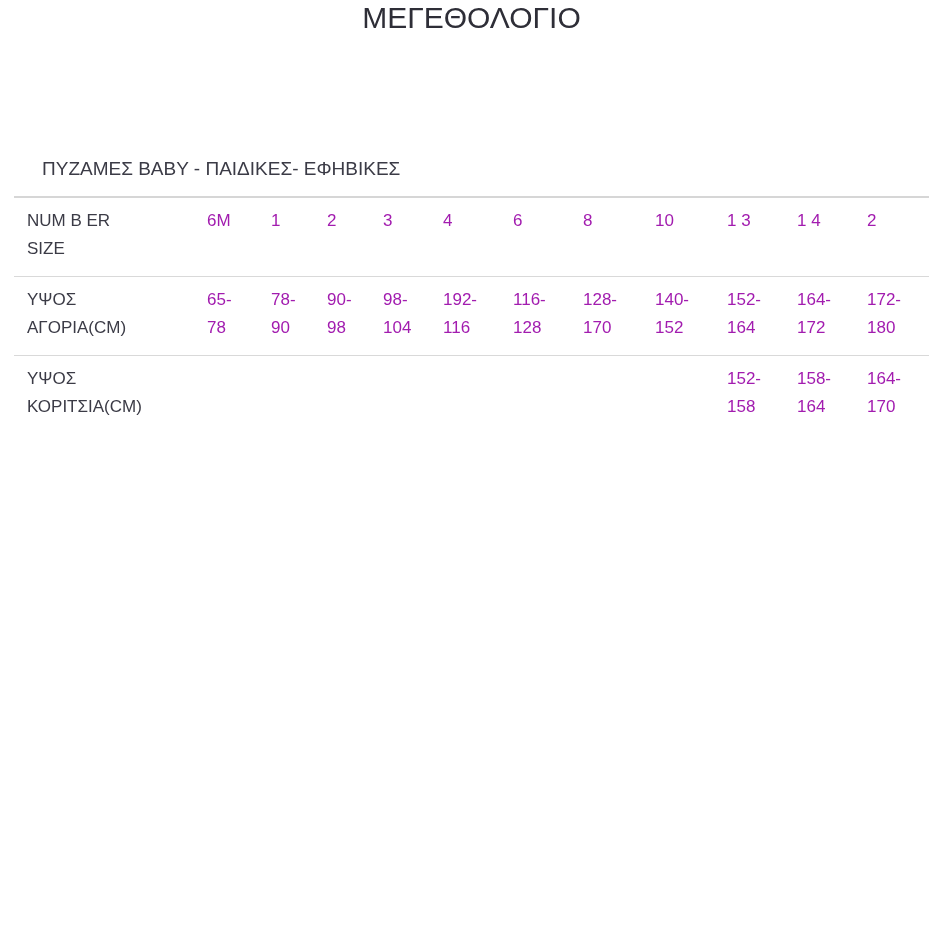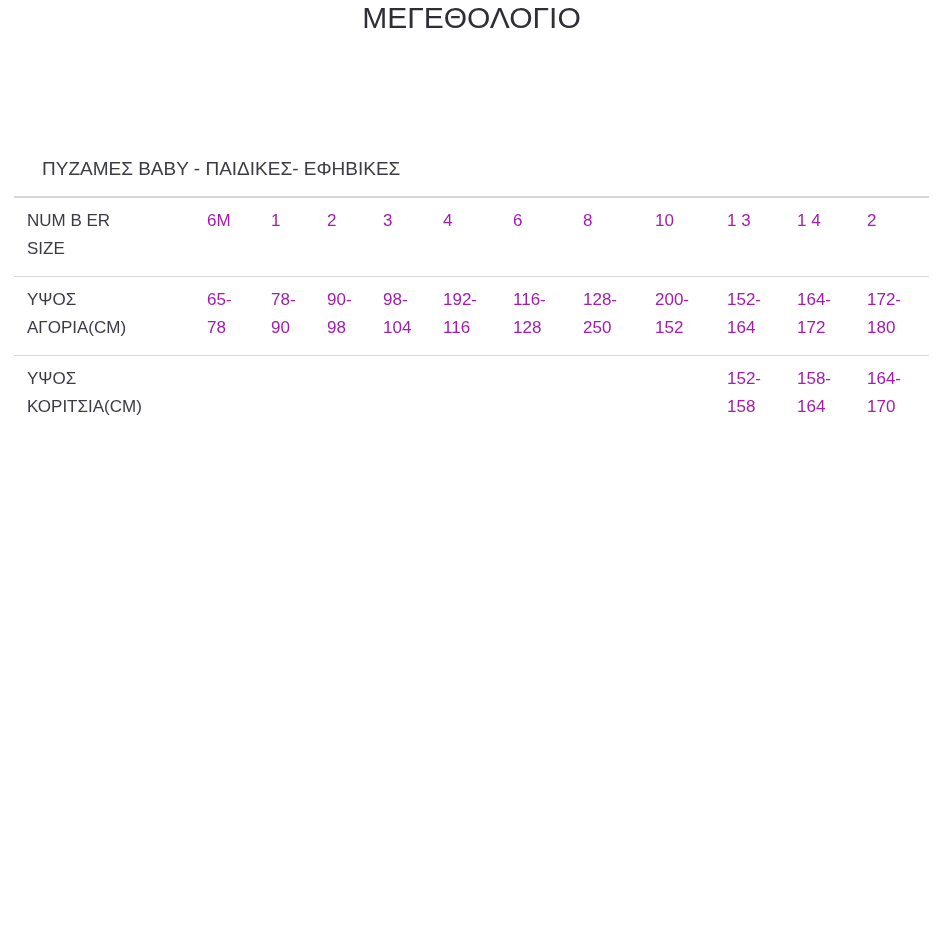--- a/index.html
+++ b/index.html
@@ -111,22 +111,22 @@
 90</td>
           <td>90-
 98</td>
           <td>98-
 104</td>
           <td>192-
 116</td>
           <td>116-
 128</td>
           <td>128-
-250</td>
-          <td>200-
+170</td>
+          <td>140-
 152</td>
           <td>152-
 164</td>
           <td>164-
 172</td>
           <td>172-
 180</td>
         </tr>
         <tr>
           <th>ΥΨΟΣ

